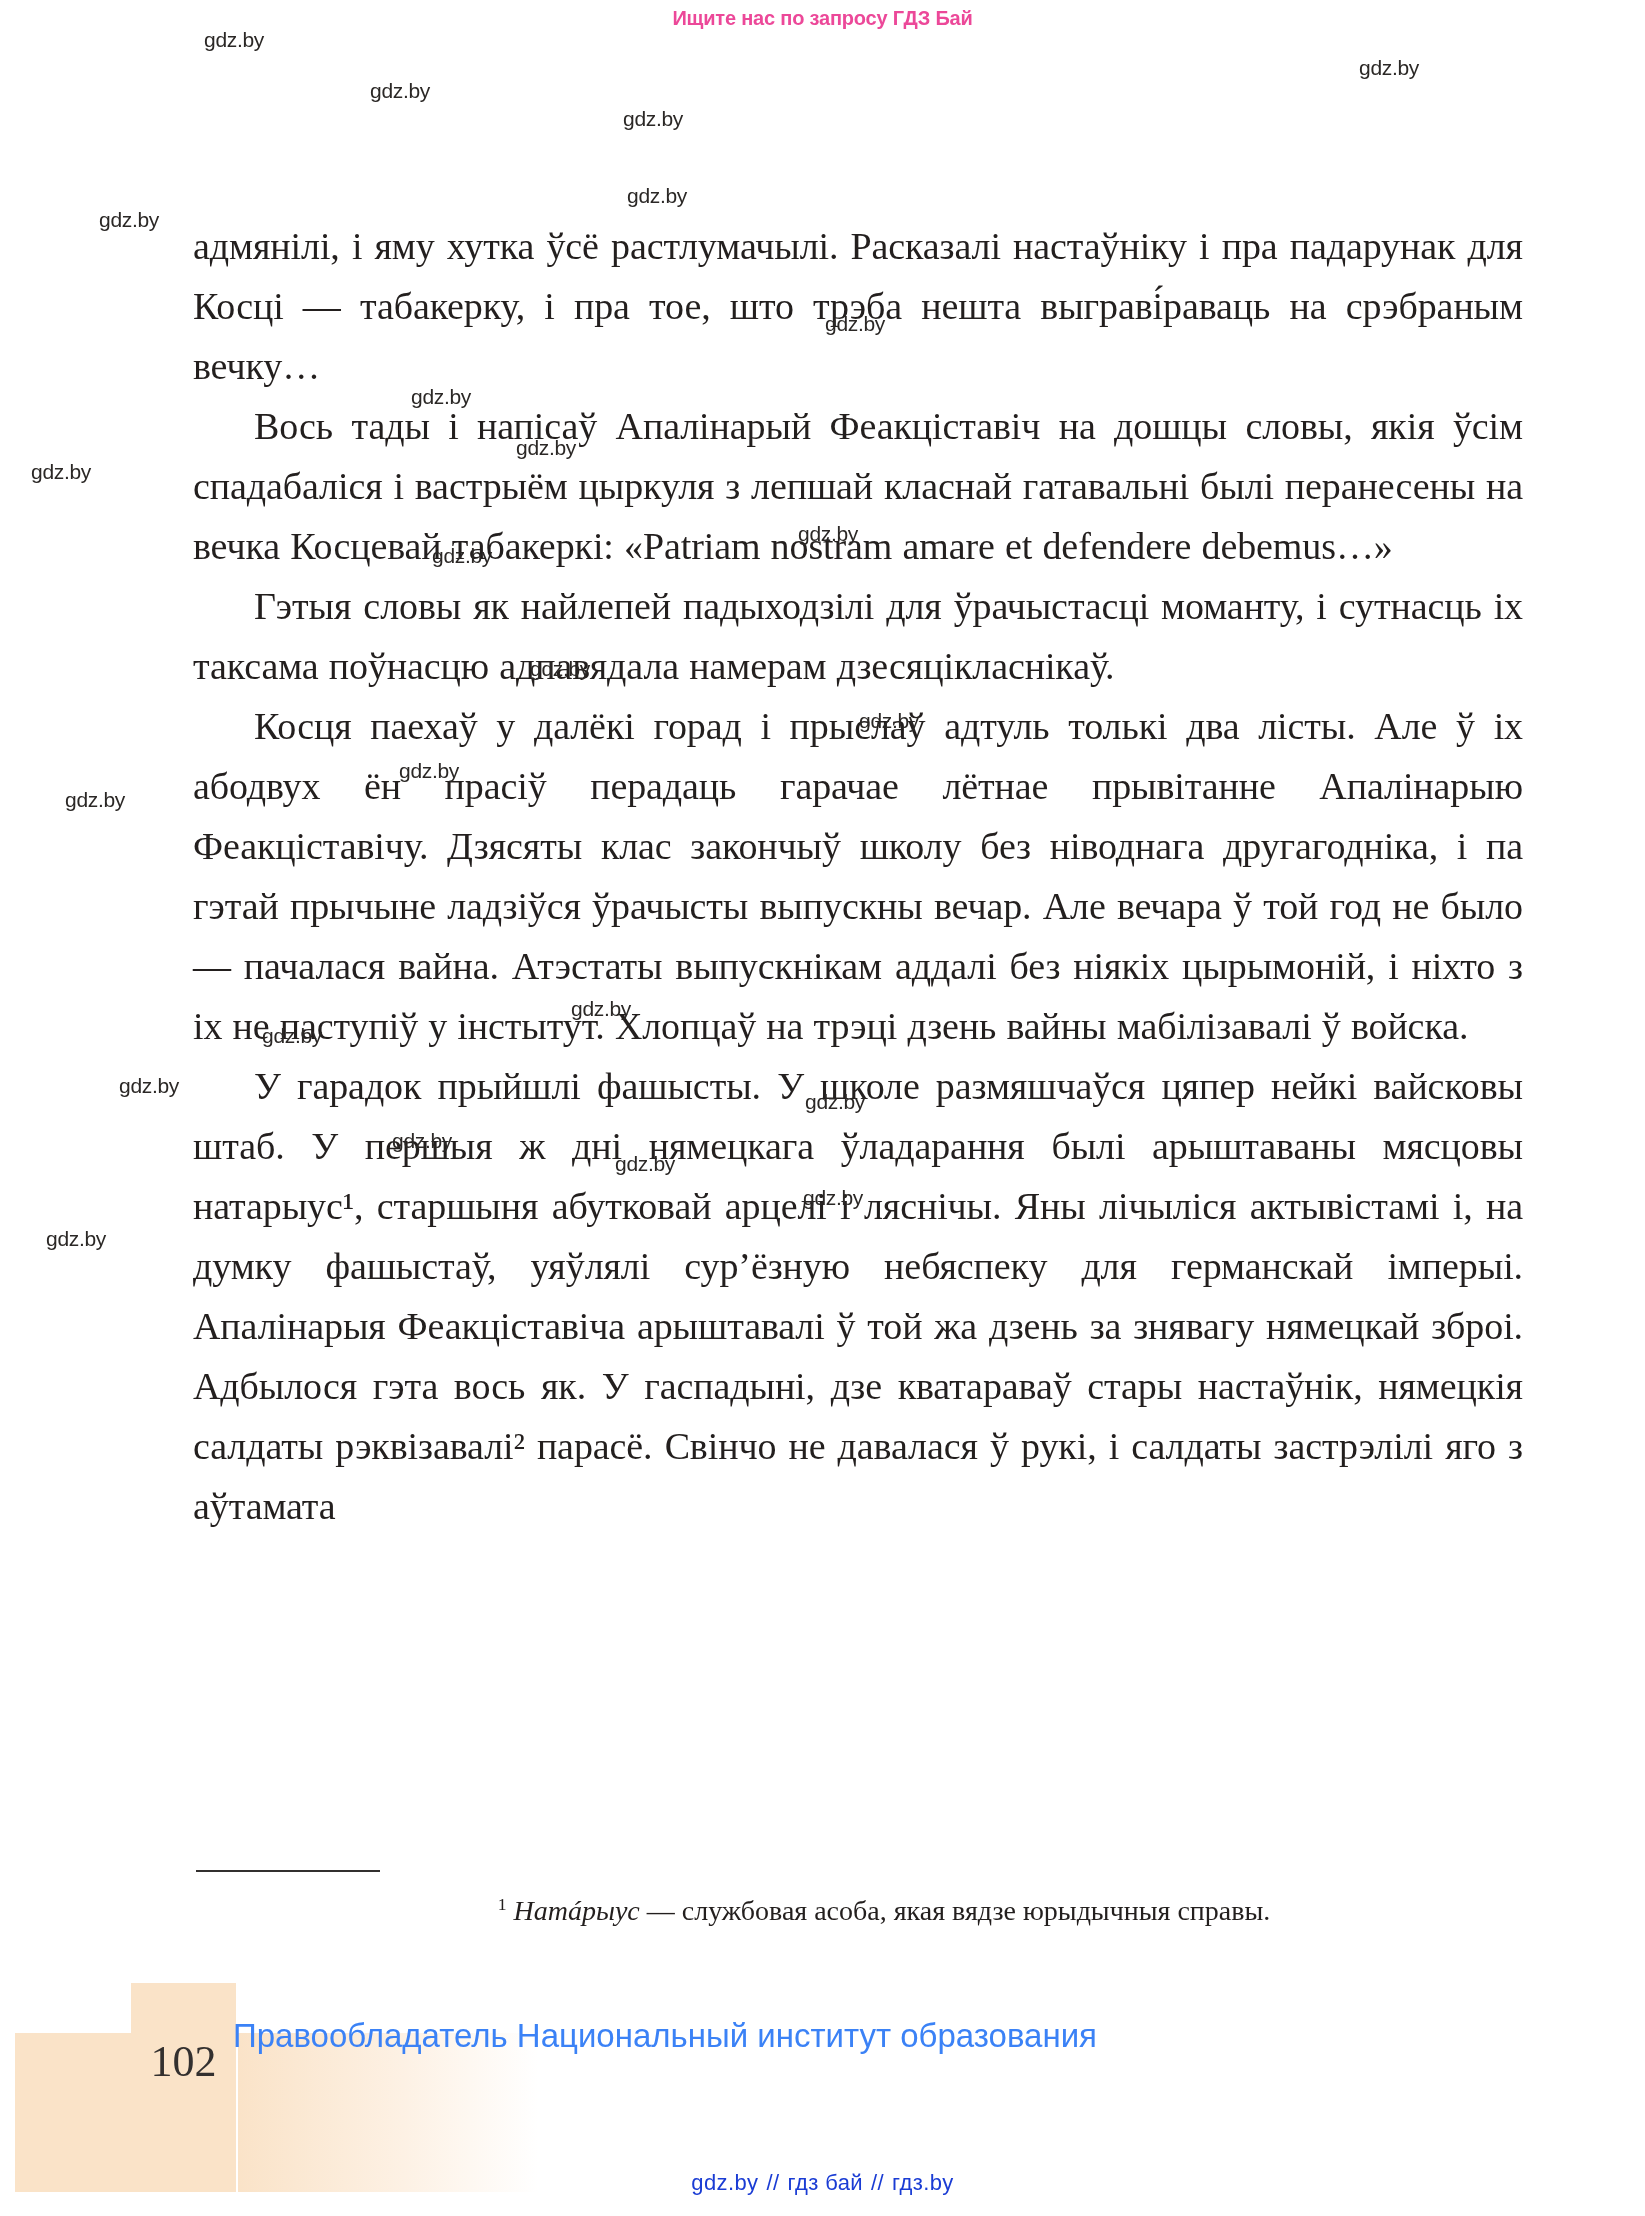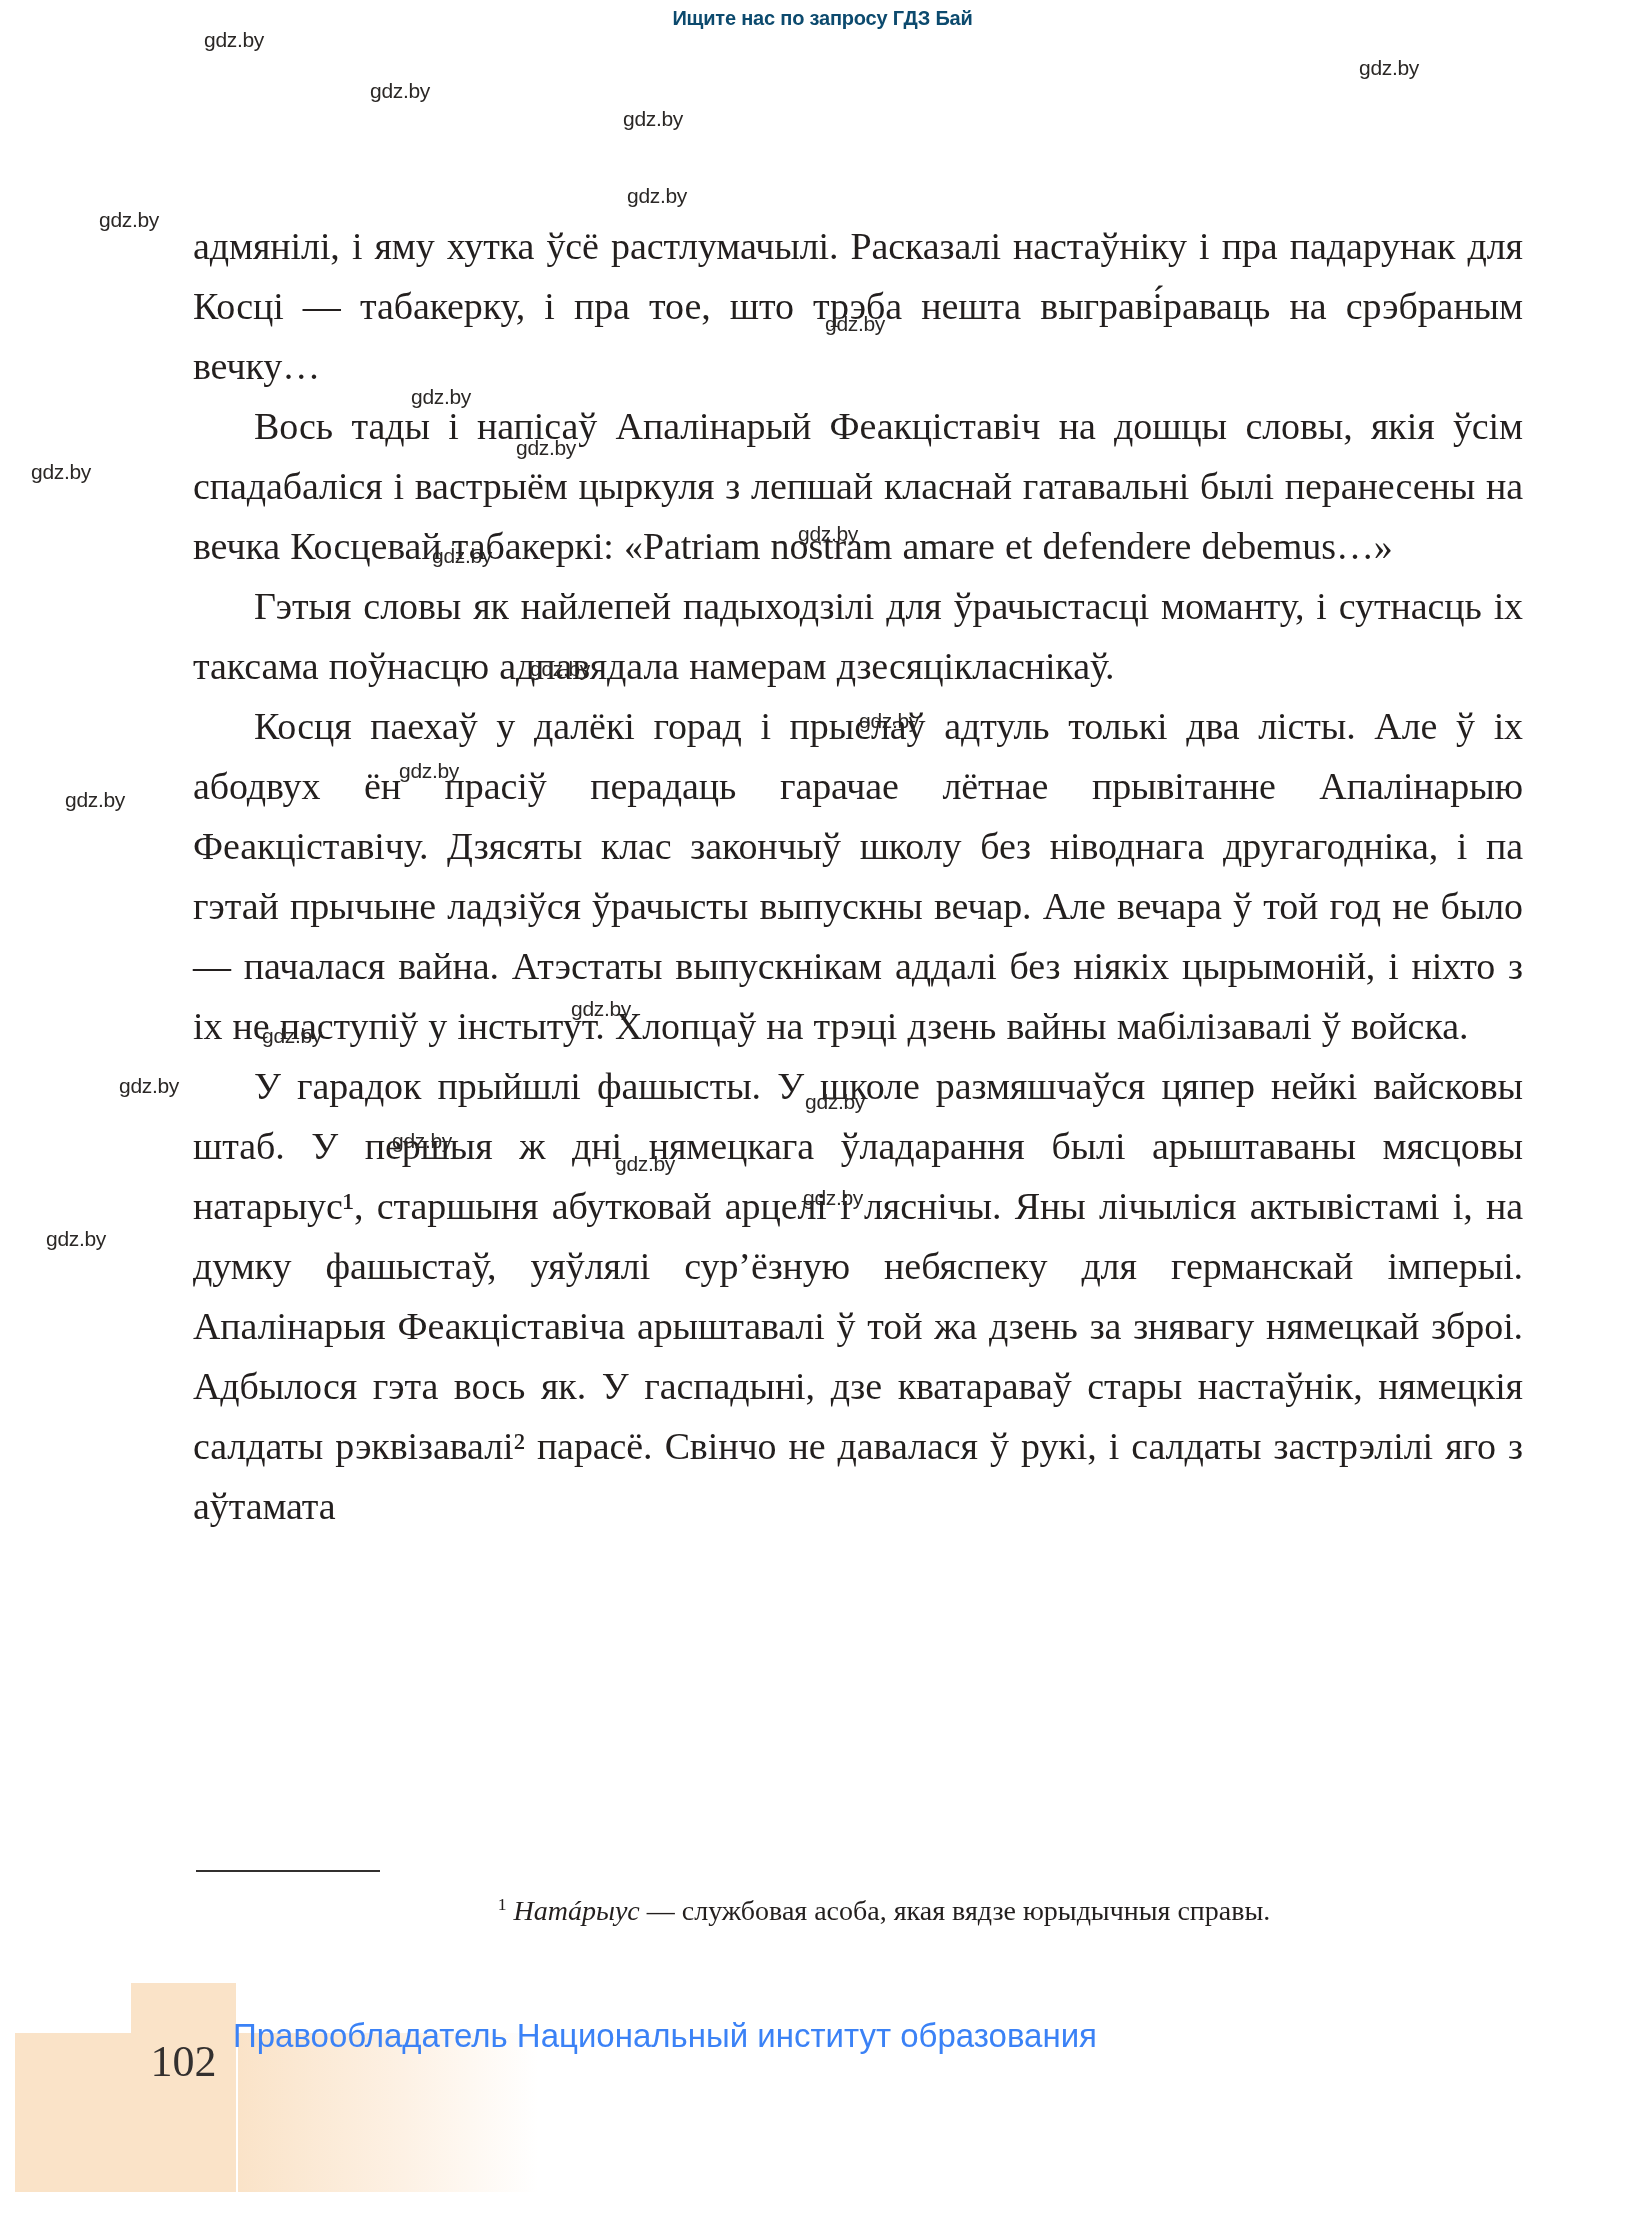--- a/index.html
+++ b/index.html
@@ -19,21 +19,21 @@
   
   .promo-banner {
     position: absolute;
     top: 0;
     left: 0;
     width: 1645px;
     text-align: center;
     font-family: "Liberation Sans", sans-serif;
     font-size: 20px;
     font-weight: bold;
-    color: #0c4a6e;
+    color: #ec4899;
     letter-spacing: -0.2px;
     padding-top: 7.2px;
   }
 
   
   .page {
     position: absolute;
     left: 0;
     top: 0;
     width: 1645px;
@@ -185,20 +185,23 @@
   </div>
 
   <div class="swatch swatch-left"></div>
   <div class="swatch swatch-page"></div>
   <div class="swatch swatch-fade"></div>
 
   <div class="page-number">102</div>
 
   <div class="copyright-watermark">Правообладатель Национальный институт образования</div>
 
+  <div class="footer-links">
+    <span>gdz.by</span><span>//</span><span>гдз бай</span><span>//</span><span>гдз.by</span>
+  </div>
 
   <div id="watermark-layer">
       <div class="wm" style="left: 204px; top: 28px;">gdz.by</div>
       <div class="wm" style="left: 1359px; top: 56px;">gdz.by</div>
       <div class="wm" style="left: 370px; top: 79px;">gdz.by</div>
       <div class="wm" style="left: 623px; top: 107px;">gdz.by</div>
       <div class="wm" style="left: 627px; top: 184px;">gdz.by</div>
       <div class="wm" style="left: 99px; top: 208px;">gdz.by</div>
       <div class="wm" style="left: 825px; top: 312px;">gdz.by</div>
       <div class="wm" style="left: 411px; top: 385px;">gdz.by</div>

